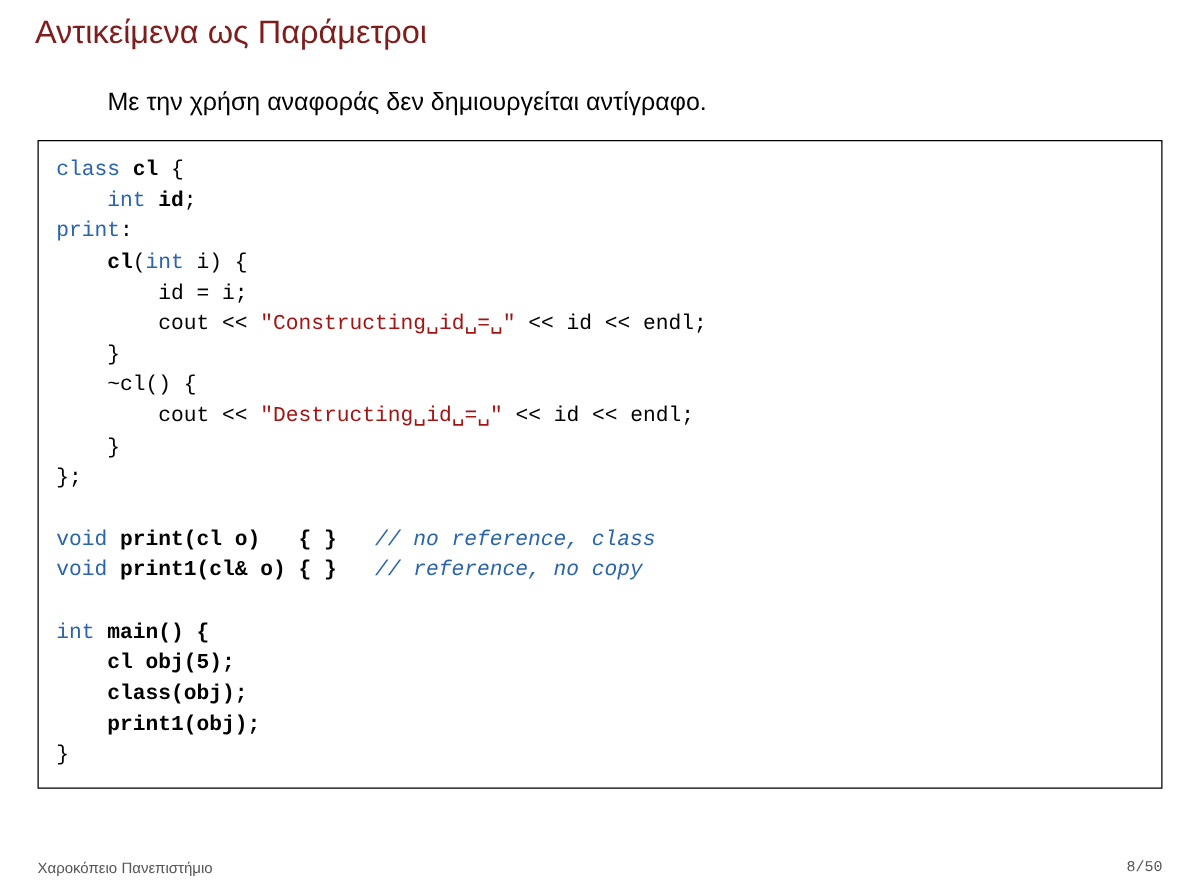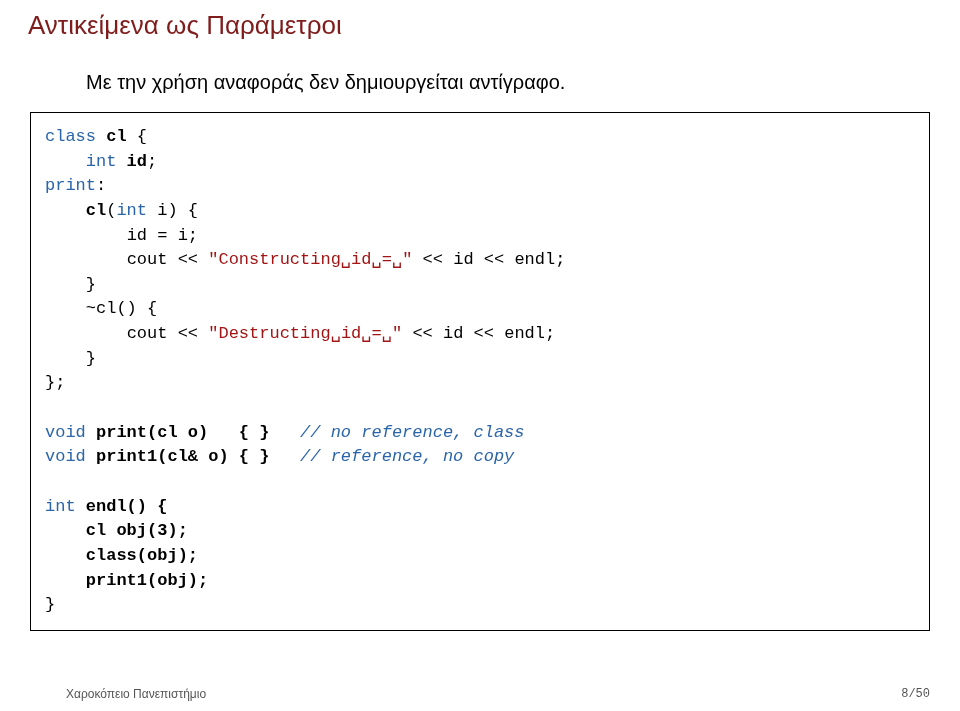--- a/index.html
+++ b/index.html
@@ -37,21 +37,20 @@
   .id { color: #000; font-weight: bold; }
   .str { color: #a31515; }
   .cm { color: #2a64aa; font-style: italic; }
   .footer {
     position: absolute;
     bottom: 10px;
     left: 30px;
     right: 30px;
     font-size: 12px;
     color: #555;
-    margin-left: 36px;
   }
   .footer-right {
     float: right;
     font-family: Liberation Mono, monospace;
   }
 </style>
 </head>
 <body>
 
 <div class="title">Αντικείμενα ως Παράμετροι</div>
@@ -65,22 +64,22 @@
 <span>        </span><span>cout &lt;&lt; </span><span class="str">"Constructing␣id␣=␣"</span><span> &lt;&lt; id &lt;&lt; endl;</span>
 <span>    </span><span>}</span>
 <span>    </span><span>~cl() {</span>
 <span>        </span><span>cout &lt;&lt; </span><span class="str">"Destructing␣id␣=␣"</span><span> &lt;&lt; id &lt;&lt; endl;</span>
 <span>    </span><span>}</span>
 <span>};</span>
 
 <span class="kw">void</span><span class="id"> print(cl o)   { }   </span><span class="cm">// no reference, class</span>
 <span class="kw">void</span><span class="id"> print1(cl&amp; o) { }   </span><span class="cm">// reference, no copy</span>
 
-<span class="kw">int</span><span class="id"> endl() {</span>
-<span>    </span><span class="id">cl obj(3);</span>
+<span class="kw">int</span><span class="id"> main() {</span>
+<span>    </span><span class="id">cl obj(5);</span>
 <span>    </span><span class="id">class(obj);</span>
 <span>    </span><span class="id">print1(obj);</span>
 <span>}</span></div>
 
 <div class="footer">
   <span>Χαροκόπειο Πανεπιστήμιο</span>
   <span class="footer-right">8/50</span>
 </div>
 
 </body></html>

